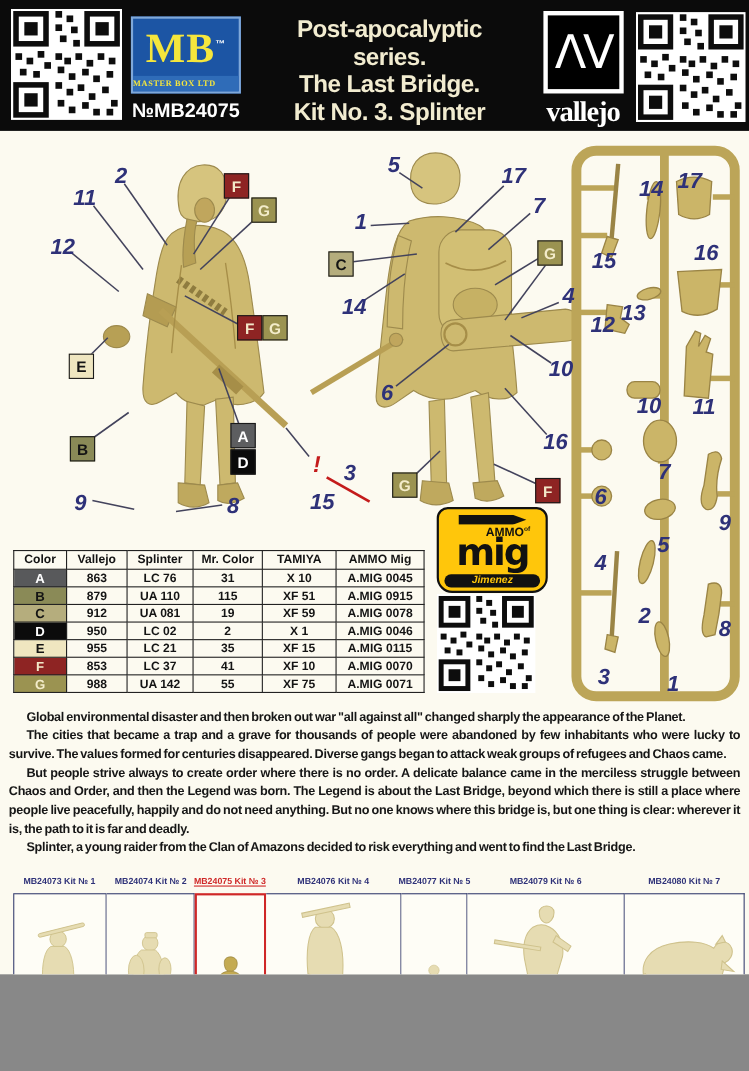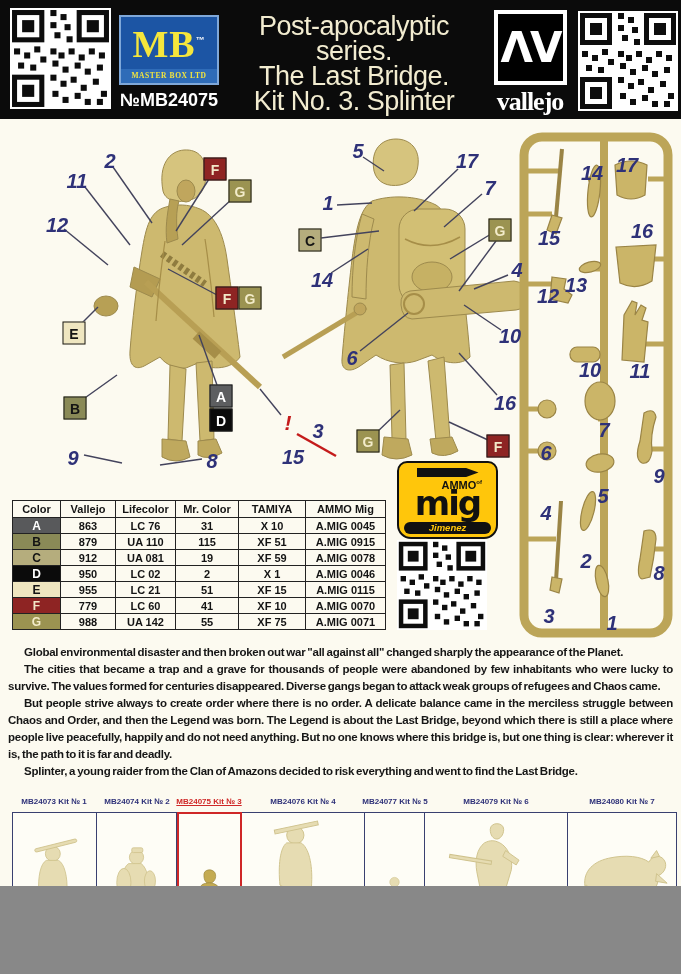--- a/index.html
+++ b/index.html
@@ -10,29 +10,29 @@
   .qr{position:absolute;display:block;}
   .qr-left{left:10px;top:8px;width:101px;height:101px;}
   .qr-right{left:578px;top:11px;width:100px;height:100px;}
   .qr-ammo{left:397px;top:540px;width:90px;height:90px;}
   .mb-block{position:absolute;left:119px;top:15px;width:100px;}
   .mb-box{width:96px;height:66px;background:#1c55a4;border:2px solid #7fa8d9;position:relative;}
   .mb-letters{font-family:"Liberation Serif",serif;font-weight:bold;font-size:38px;color:#f5e63c;
               text-align:center;line-height:46px;letter-spacing:1px;}
   .mb-tm{color:#fff;font-size:9px;vertical-align:super;font-family:"Liberation Sans",sans-serif;}
   .mb-sub{position:absolute;left:0;right:0;bottom:0;height:14px;background:#2f6cb8;color:#f5e63c;
-          font-family:"Liberation Serif",serif;font-weight:bold;font-size:7.5px;text-align:center;
+          font-family:"Liberation Serif",serif;font-weight:bold;font-size:7.5px;text-align:left;
           line-height:14px;letter-spacing:.6px;}
   .mb-kitno{margin-top:5px;color:#fff;font-weight:bold;font-size:18px;text-align:center;width:100px;}
   .title{position:absolute;left:240px;top:14px;width:228px;text-align:center;color:#f2ecd0;
-         font-weight:normal;font-size:27px;line-height:25px;letter-spacing:-0.5px;}
+         font-weight:bold;font-size:22px;line-height:25px;letter-spacing:-0.5px;}
   .vallejo-block{position:absolute;left:480px;top:10px;width:100px;text-align:center;}
   .vallejo-box{width:65px;height:67px;margin:0 auto;background:#000;border:4px solid #fff;
                display:flex;align-items:center;justify-content:center;}
-  .av{color:#fff;font-weight:bold;font-size:42px;letter-spacing:-3px;font-family:"DejaVu Sans",sans-serif;}
+  .av{color:#fff;font-weight:normal;font-size:42px;letter-spacing:-3px;font-family:"DejaVu Sans",sans-serif;}
   .vallejo-name{margin-top:2px;color:#fff;font-family:"Liberation Serif",serif;font-weight:bold;
                 font-size:26px;letter-spacing:-1px;}
   
   .diagram{position:absolute;left:0;top:119px;width:681px;height:521px;}
   .scene{position:absolute;left:0;top:0;}
   .num{position:absolute;transform:translate(-50%,-50%);color:#2e3178;font-weight:800;
        font-style:italic;font-size:20px;white-space:nowrap;}
   .alert{position:absolute;transform:translate(-50%,-50%);color:#c41b1b;font-weight:800;
          font-style:italic;font-size:21px;}
   .lb{position:absolute;transform:translate(-50%,-50%);width:21px;height:21px;border:1.5px solid #1a1a1a;
@@ -344,21 +344,21 @@
         <col class="c2">
         <col class="c3">
         <col class="c4">
         <col class="c5">
         <col class="c6">
       </colgroup>
     <tbody>
         <tr>
       <th>Color</th>
       <th>Vallejo</th>
-      <th>Lifecolor</th>
+      <th>Splinter</th>
       <th>Mr. Color</th>
       <th>TAMIYA</th>
       <th>AMMO Mig</th>
     </tr>
     <tr>
       <td class="sw sw-A">A</td>
       <td>863</td>
       <td>LC 76</td>
       <td>31</td>
       <td>X 10</td>
@@ -385,28 +385,28 @@
       <td>950</td>
       <td>LC 02</td>
       <td>2</td>
       <td>X 1</td>
       <td>A.MIG 0046</td>
     </tr>
     <tr>
       <td class="sw sw-E">E</td>
       <td>955</td>
       <td>LC 21</td>
-      <td>51</td>
+      <td>35</td>
       <td>XF 15</td>
       <td>A.MIG 0115</td>
     </tr>
     <tr>
       <td class="sw sw-F">F</td>
-      <td>779</td>
-      <td>LC 60</td>
+      <td>853</td>
+      <td>LC 37</td>
       <td>41</td>
       <td>XF 10</td>
       <td>A.MIG 0070</td>
     </tr>
     <tr>
       <td class="sw sw-G">G</td>
       <td>988</td>
       <td>UA 142</td>
       <td>55</td>
       <td>XF 75</td>

